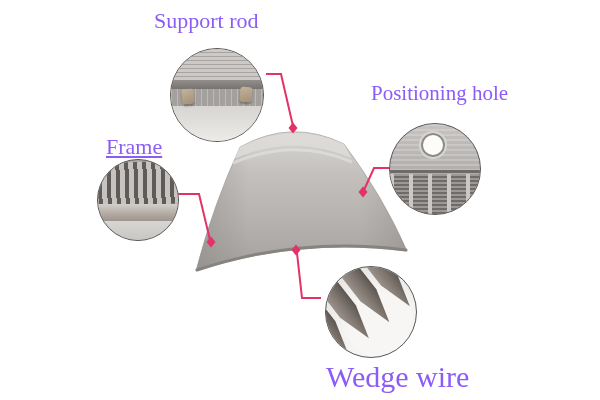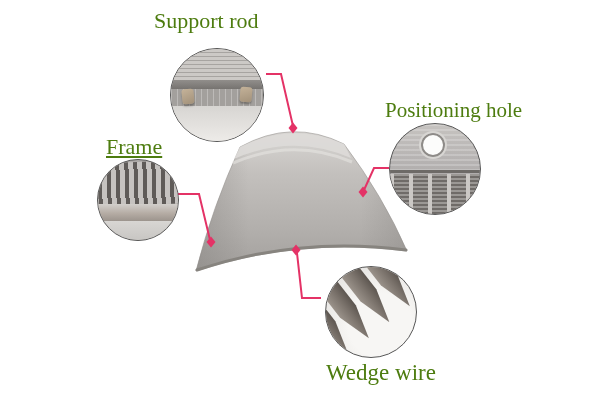--- a/index.html
+++ b/index.html
@@ -7,29 +7,29 @@
     position:relative;
     width:600px;height:400px;
     background:#ffffff;
     overflow:hidden;
     font-family:"Liberation Serif", serif;
   }
   .stage svg.scene{position:absolute;left:0;top:0;}
   
   .part-label{
     position:absolute;
-    color:#4d7c0f;
+    color:#8b5cf6;
     font-family:"Liberation Serif", serif;
     white-space:nowrap;
     line-height:1.1;
   }
   .lbl-support{left:154px;top:9px;font-size:22px;}
   .lbl-frame{left:106px;top:135px;font-size:22px;text-decoration:underline;}
-  .lbl-positioning{left:371px;top:99px;font-size:21px;margin-left:14px;}
-  .lbl-wedge{left:326px;top:360px;font-size:23px;}
+  .lbl-positioning{left:371px;top:82px;font-size:21px;}
+  .lbl-wedge{left:326px;top:360px;font-size:30px;}
   
   .callout{
     position:absolute;
     border-radius:50%;
     border:1.5px solid #575757;
     overflow:hidden;
     box-sizing:border-box;
     background:#cfccc9;
   }
   .callout .layer{position:absolute;left:0;right:0;}

